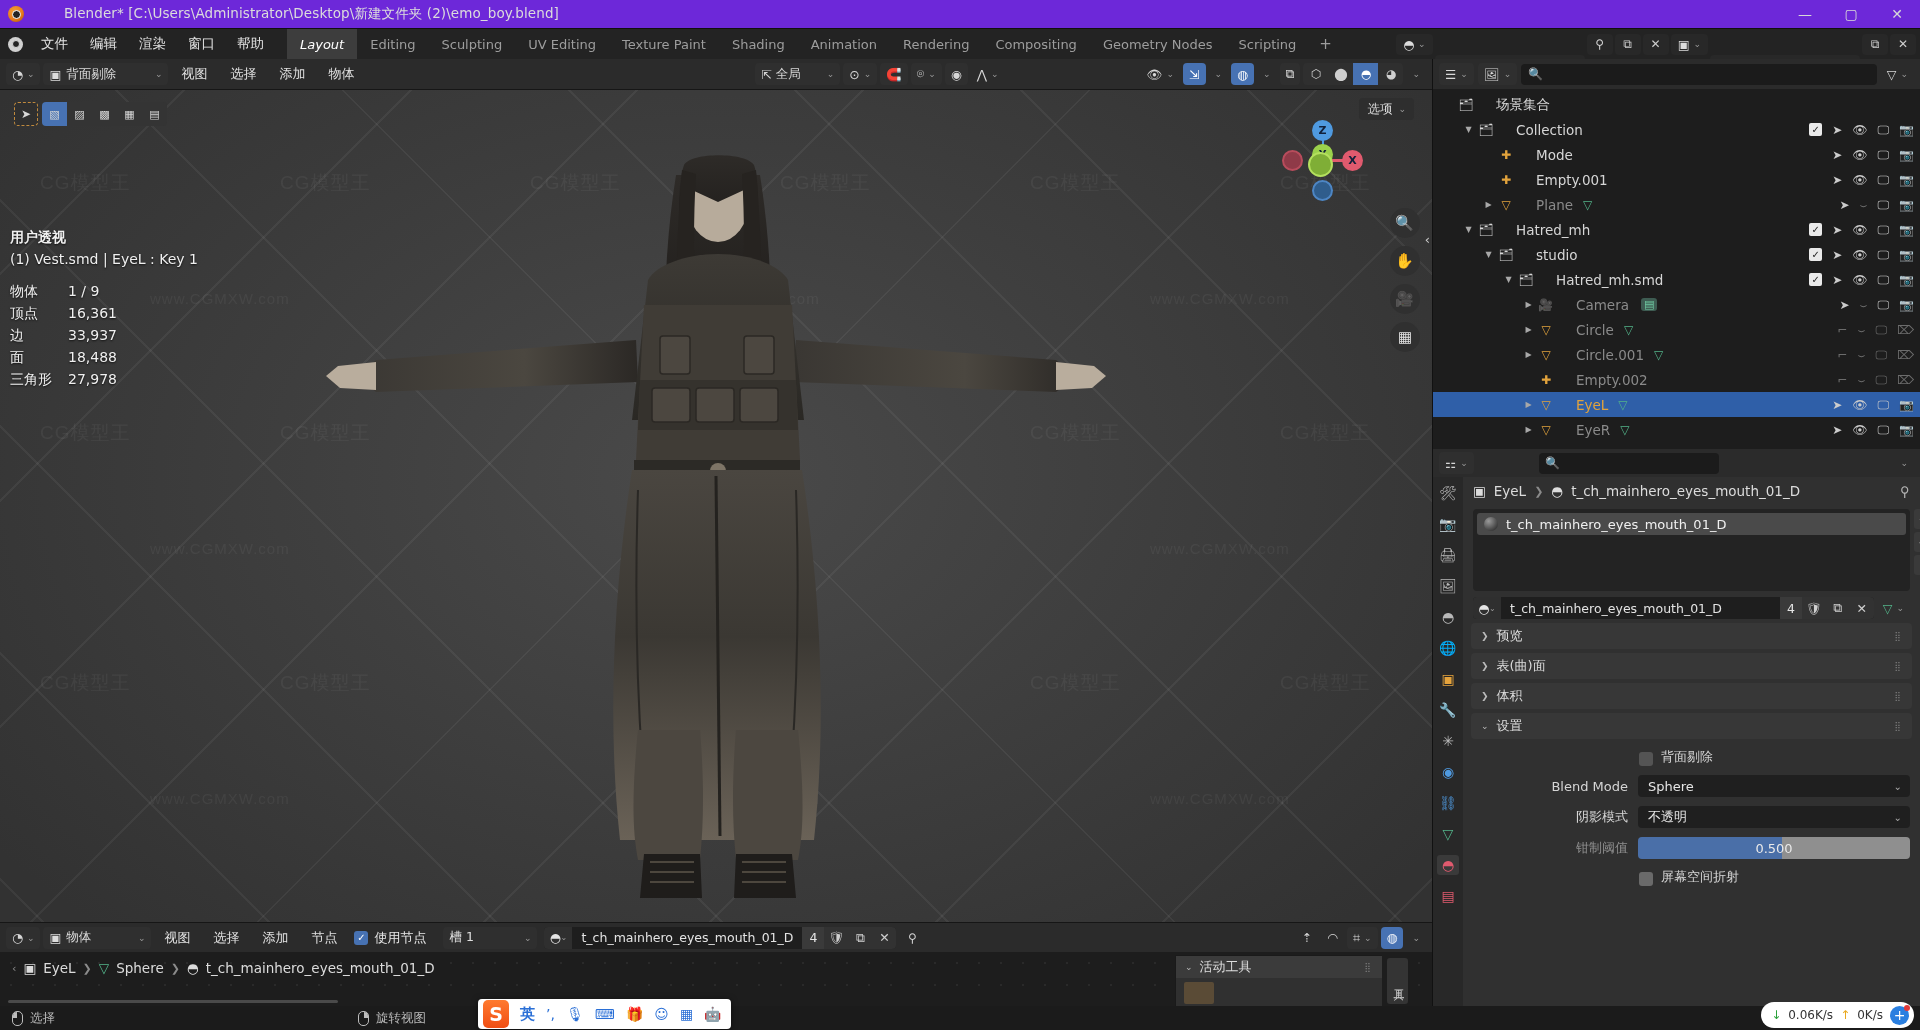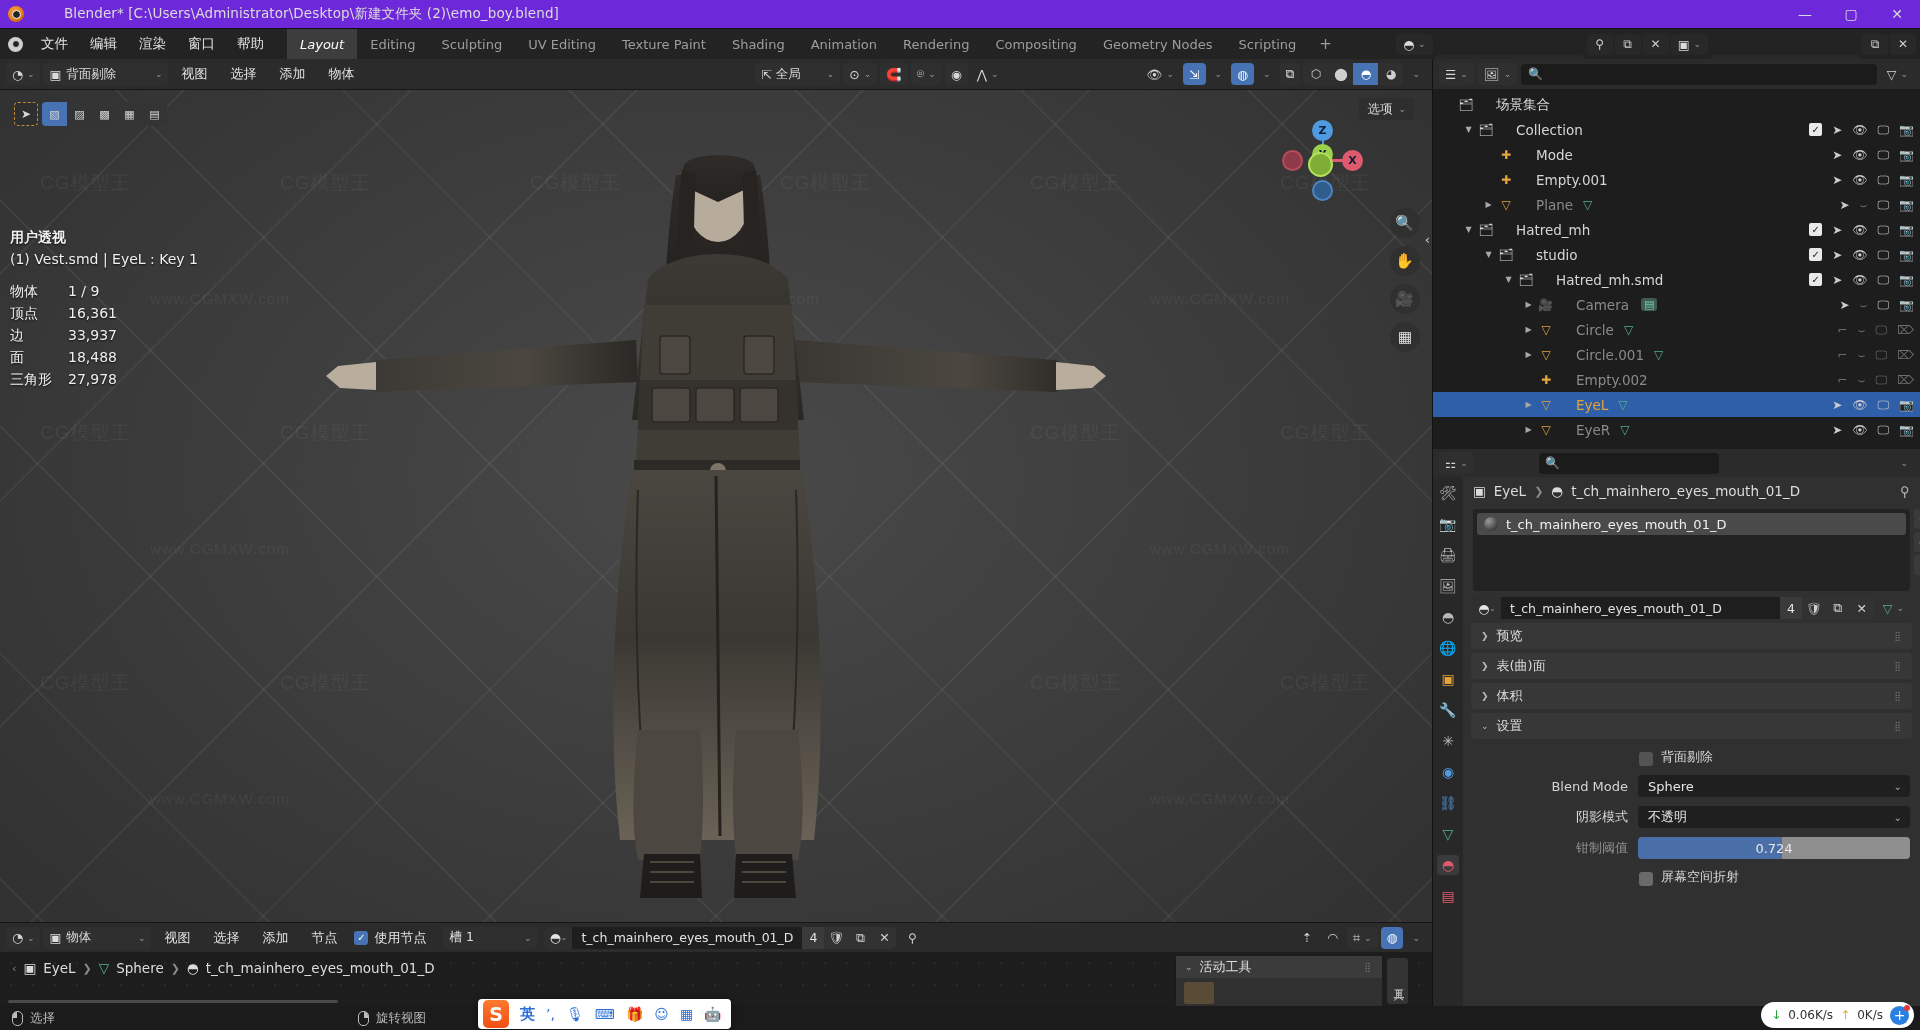--- a/index.html
+++ b/index.html
@@ -1027,21 +1027,21 @@
       <div class="prop-line">
         <span class="prop-label">阴影模式</span>
         <span class="prop-ctrl">
           <span style="position:absolute;left:10px">不透明</span>
           <span class="cv">⌄</span>
         </span>
       </div>
 
       <div class="prop-line">
         <span class="prop-label dim">钳制阈值</span>
-        <span class="prop-ctrl slider">0.724</span>
+        <span class="prop-ctrl slider">0.500</span>
       </div>
 
       <div class="chkline">
         <span class="sp"></span>
         <span class="chkbox-sq light"></span>
         <span style="font-size:13px;color:#d5d5d5">屏幕空间折射</span>
       </div>
 
     </div>
   </div>

